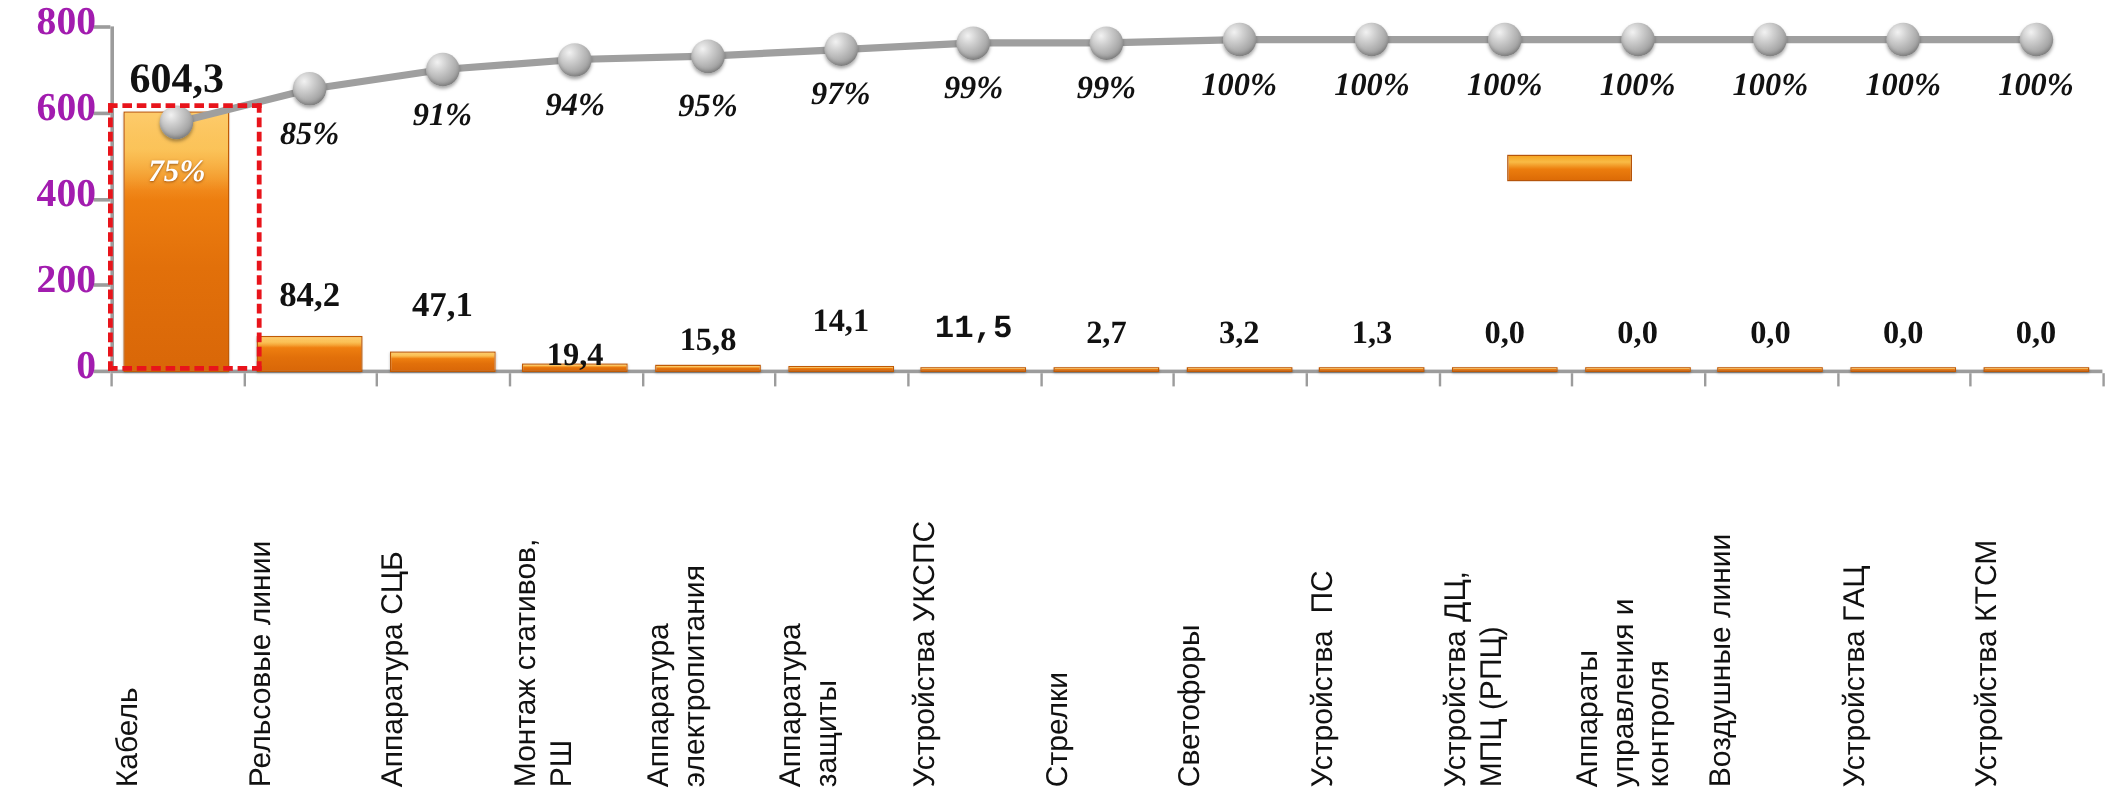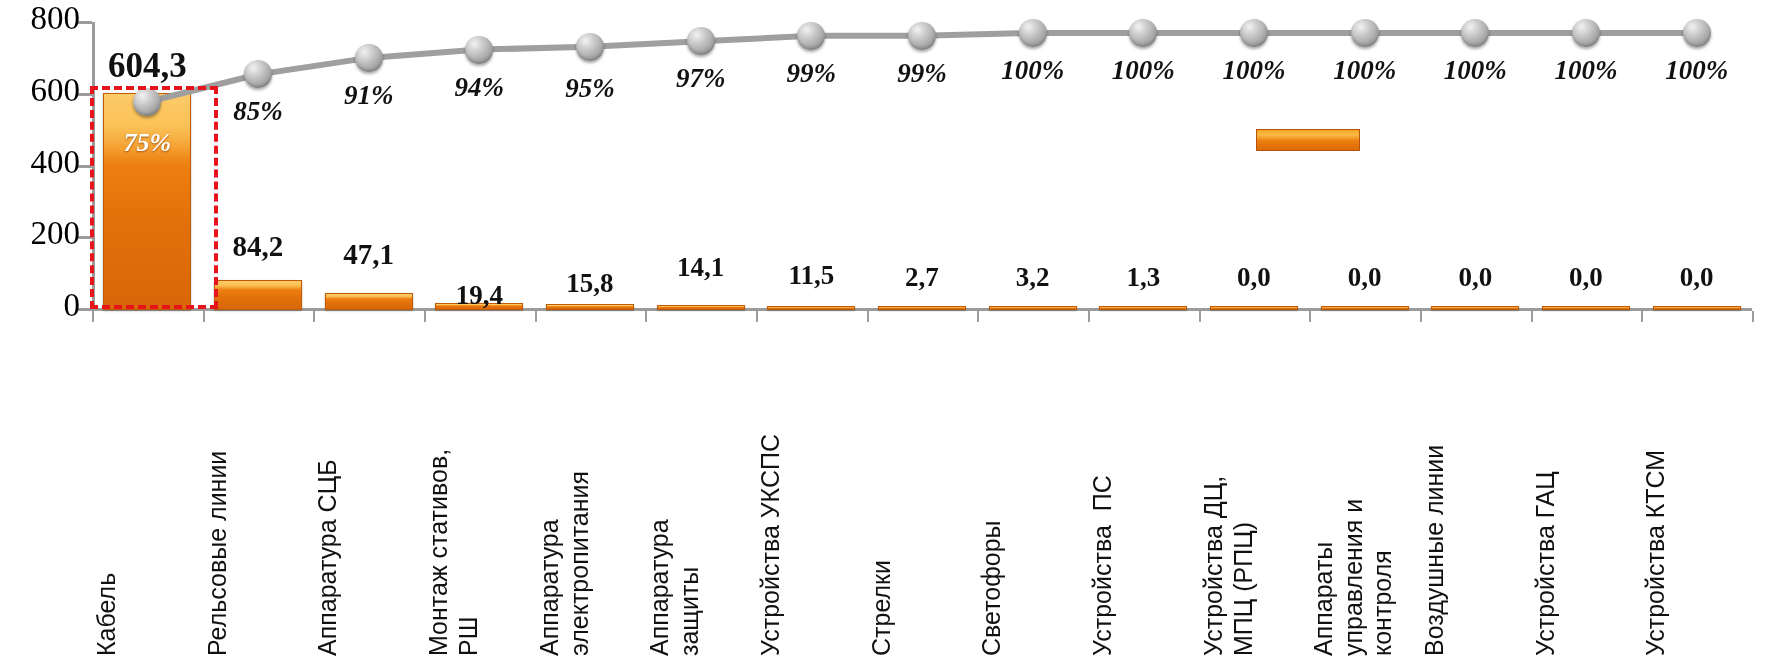--- a/index.html
+++ b/index.html
@@ -48,22 +48,22 @@
     height: 3px;
     background: #9c9c9c;
   }
   .y-label {
     position: absolute;
     right: 1692px;
     width: 80px;
     text-align: right;
     font-family: "Liberation Serif", serif;
     font-size: 33px;
-    font-weight: 400;
-    color: #000000;
+    font-weight: 700;
+    color: #a21caf;
     line-height: 1;
   }
 
   
   .x-axis-line {
     position: absolute;
     left: 92px;
     top: 308px;
     width: 1660px;
     height: 3px;
@@ -335,21 +335,21 @@
       <div class="pct-label" style="left: 1641.33px; width: 110.667px; top: 55.0385px;">100%</div>
     </div>
 
   <div id="value-layer">
       <div class="value-label big" style="left: 92px; width: 110.667px; top: 46px;">604,3</div>
       <div class="value-label mid" style="left: 202.667px; width: 110.667px; top: 230px;">84,2</div>
       <div class="value-label mid" style="left: 313.333px; width: 110.667px; top: 238px;">47,1</div>
       <div class="value-label small" style="left: 424px; width: 110.667px; top: 256px; margin-top: 24px;">19,4</div>
       <div class="value-label small" style="left: 534.667px; width: 110.667px; top: 268px;">15,8</div>
       <div class="value-label small" style="left: 645.333px; width: 110.667px; top: 252px;">14,1</div>
-      <div class="value-label small" style="left: 756px; width: 110.667px; top: 260px;">11,5</div>
+      <div class="value-label small" style="left: 756px; width: 110.667px; top: 260px; font-family: Liberation Mono, monospace;">11,5</div>
       <div class="value-label small" style="left: 866.667px; width: 110.667px; top: 262px;">2,7</div>
       <div class="value-label small" style="left: 977.333px; width: 110.667px; top: 262px;">3,2</div>
       <div class="value-label small" style="left: 1088px; width: 110.667px; top: 262px;">1,3</div>
       <div class="value-label small" style="left: 1198.67px; width: 110.667px; top: 262px;">0,0</div>
       <div class="value-label small" style="left: 1309.33px; width: 110.667px; top: 262px;">0,0</div>
       <div class="value-label small" style="left: 1420px; width: 110.667px; top: 262px;">0,0</div>
       <div class="value-label small" style="left: 1530.67px; width: 110.667px; top: 262px;">0,0</div>
       <div class="value-label small" style="left: 1641.33px; width: 110.667px; top: 262px;">0,0</div>
     </div>
 

